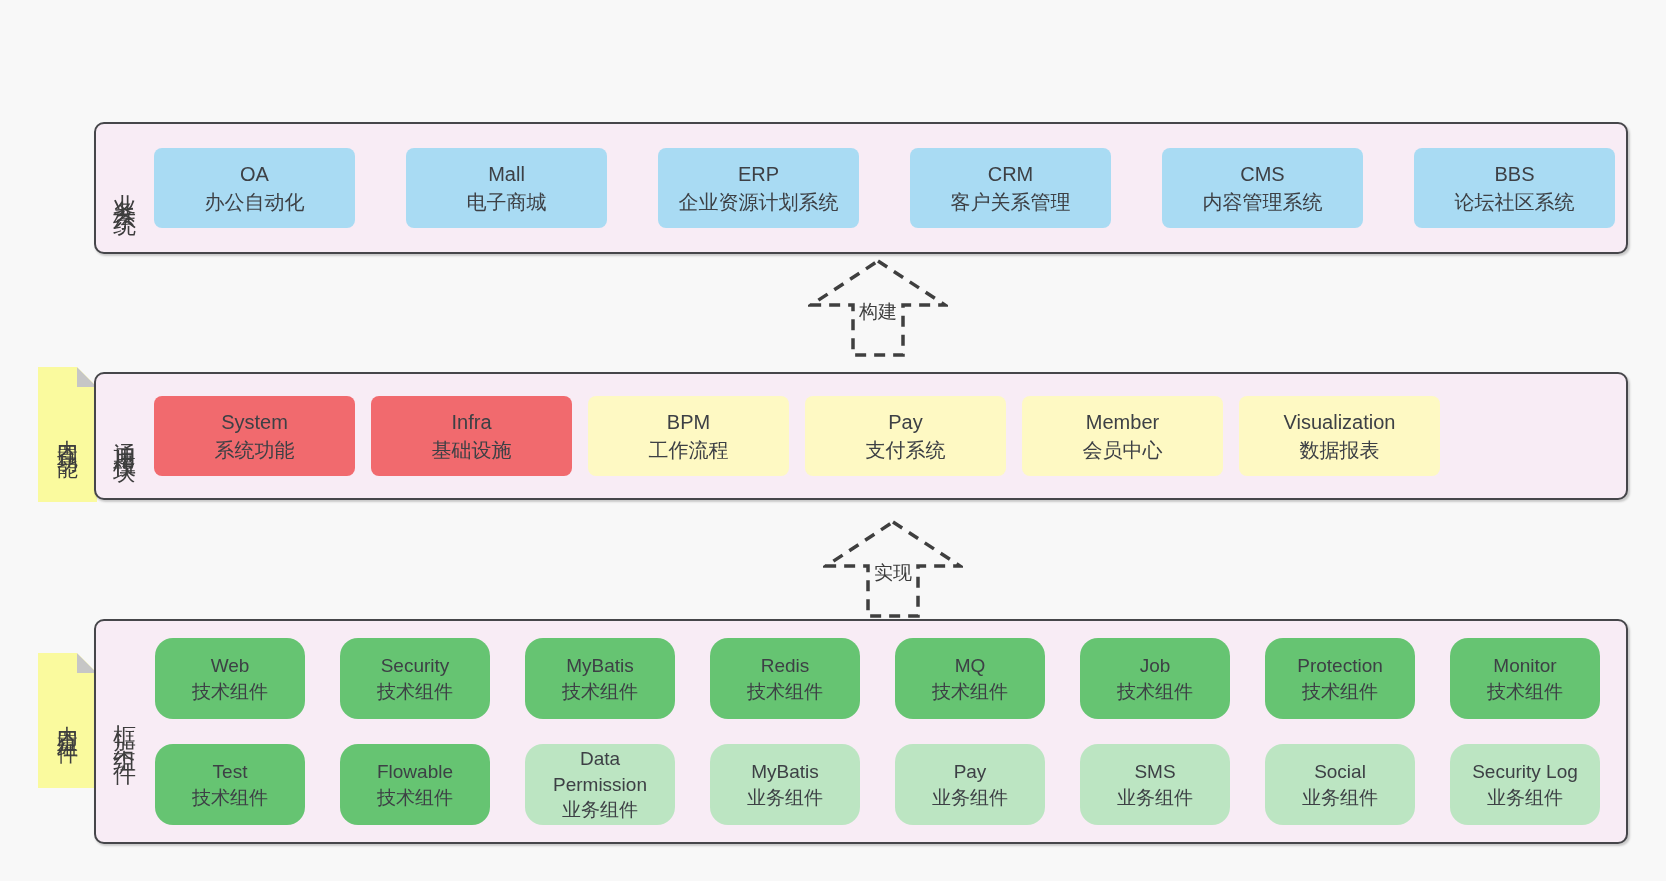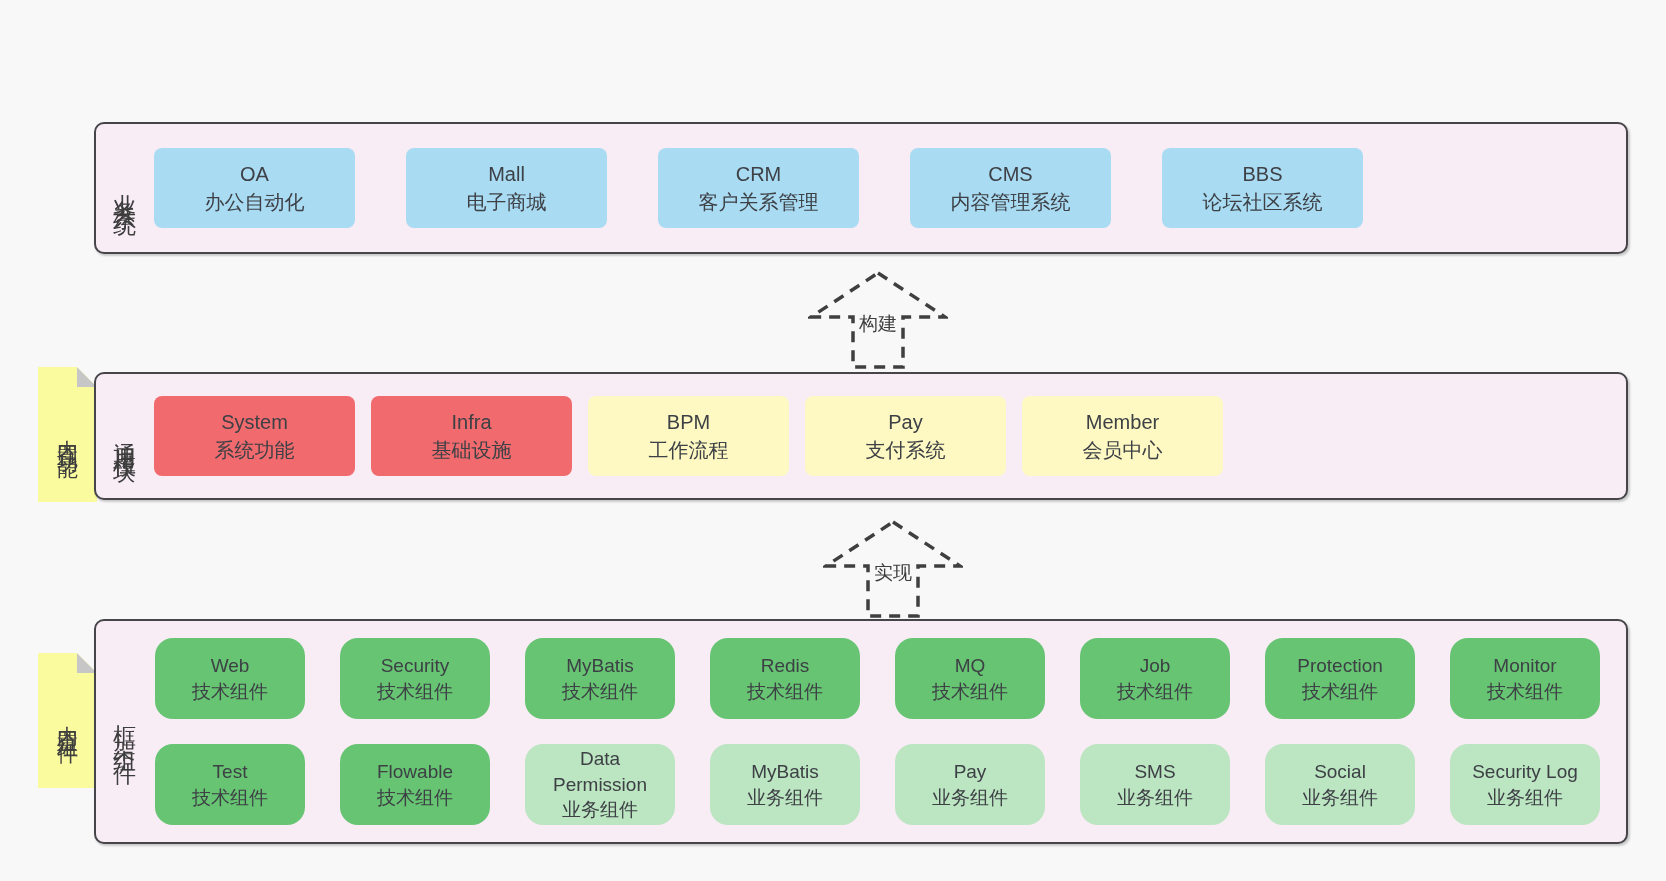--- a/index.html
+++ b/index.html
@@ -52,21 +52,21 @@
     clip-path:polygon(0 0,100% 100%,0 100%);
   }
   .note .note-text{
     position:absolute;left:50%;top:50%;transform:translate(-50%,-50%);
     writing-mode:vertical-rl;text-orientation:upright;
     font-size:21px;letter-spacing:6px;color:#3d3d3d;white-space:nowrap;
   }
   .panel{z-index:1;}
   
   .arrow{position:absolute;width:140px;height:100px;z-index:2;}
-  #arrow-build{left:808px;top:270px;}
+  #arrow-build{left:808px;top:258px;}
   #arrow-implement{left:823px;top:519px;}
   .arrow svg{position:absolute;left:0;top:0;}
   .arrow .arrow-label{
     position:absolute;left:50%;top:54%;transform:translate(-50%,-50%);
     background:#f8f8f8;padding:0 3px;font-size:19px;color:#3d3d3d;white-space:nowrap;
   }
 </style>
 </head>
 <body>
 
@@ -85,20 +85,24 @@
   <div class="panel" id="panel-business">
     <span class="vlabel">业务系统</span>
     <div class="row cols6">
       <div class="node blue">
         <span>OA</span>
         <span>办公自动化</span>
       </div>
       <div class="node blue">
         <span>Mall</span>
         <span>电子商城</span>
+      </div>
+      <div class="node blue">
+        <span>ERP</span>
+        <span>企业资源计划系统</span>
       </div>
       <div class="node blue">
         <span>CRM</span>
         <span>客户关系管理</span>
       </div>
       <div class="node blue">
         <span>CMS</span>
         <span>内容管理系统</span>
       </div>
       <div class="node blue">
@@ -131,20 +135,24 @@
         <span>工作流程</span>
       </div>
       <div class="node pink">
         <span>Pay</span>
         <span>支付系统</span>
       </div>
       <div class="node pink">
         <span>Member</span>
         <span>会员中心</span>
       </div>
+      <div class="node pink">
+        <span>Visualization</span>
+        <span>数据报表</span>
+      </div>
     </div>
   </div>
 
   <div class="arrow" id="arrow-implement">
     <svg width="140" height="100" viewBox="0 0 140 100">
       <polygon points="70,3 137,47 95,47 95,97 45,97 45,47 3,47" fill="none" stroke="#3f3f3f" stroke-width="3.5" stroke-dasharray="11 8"></polygon>
     </svg>
     <span class="arrow-label">实现</span>
   </div>
 

